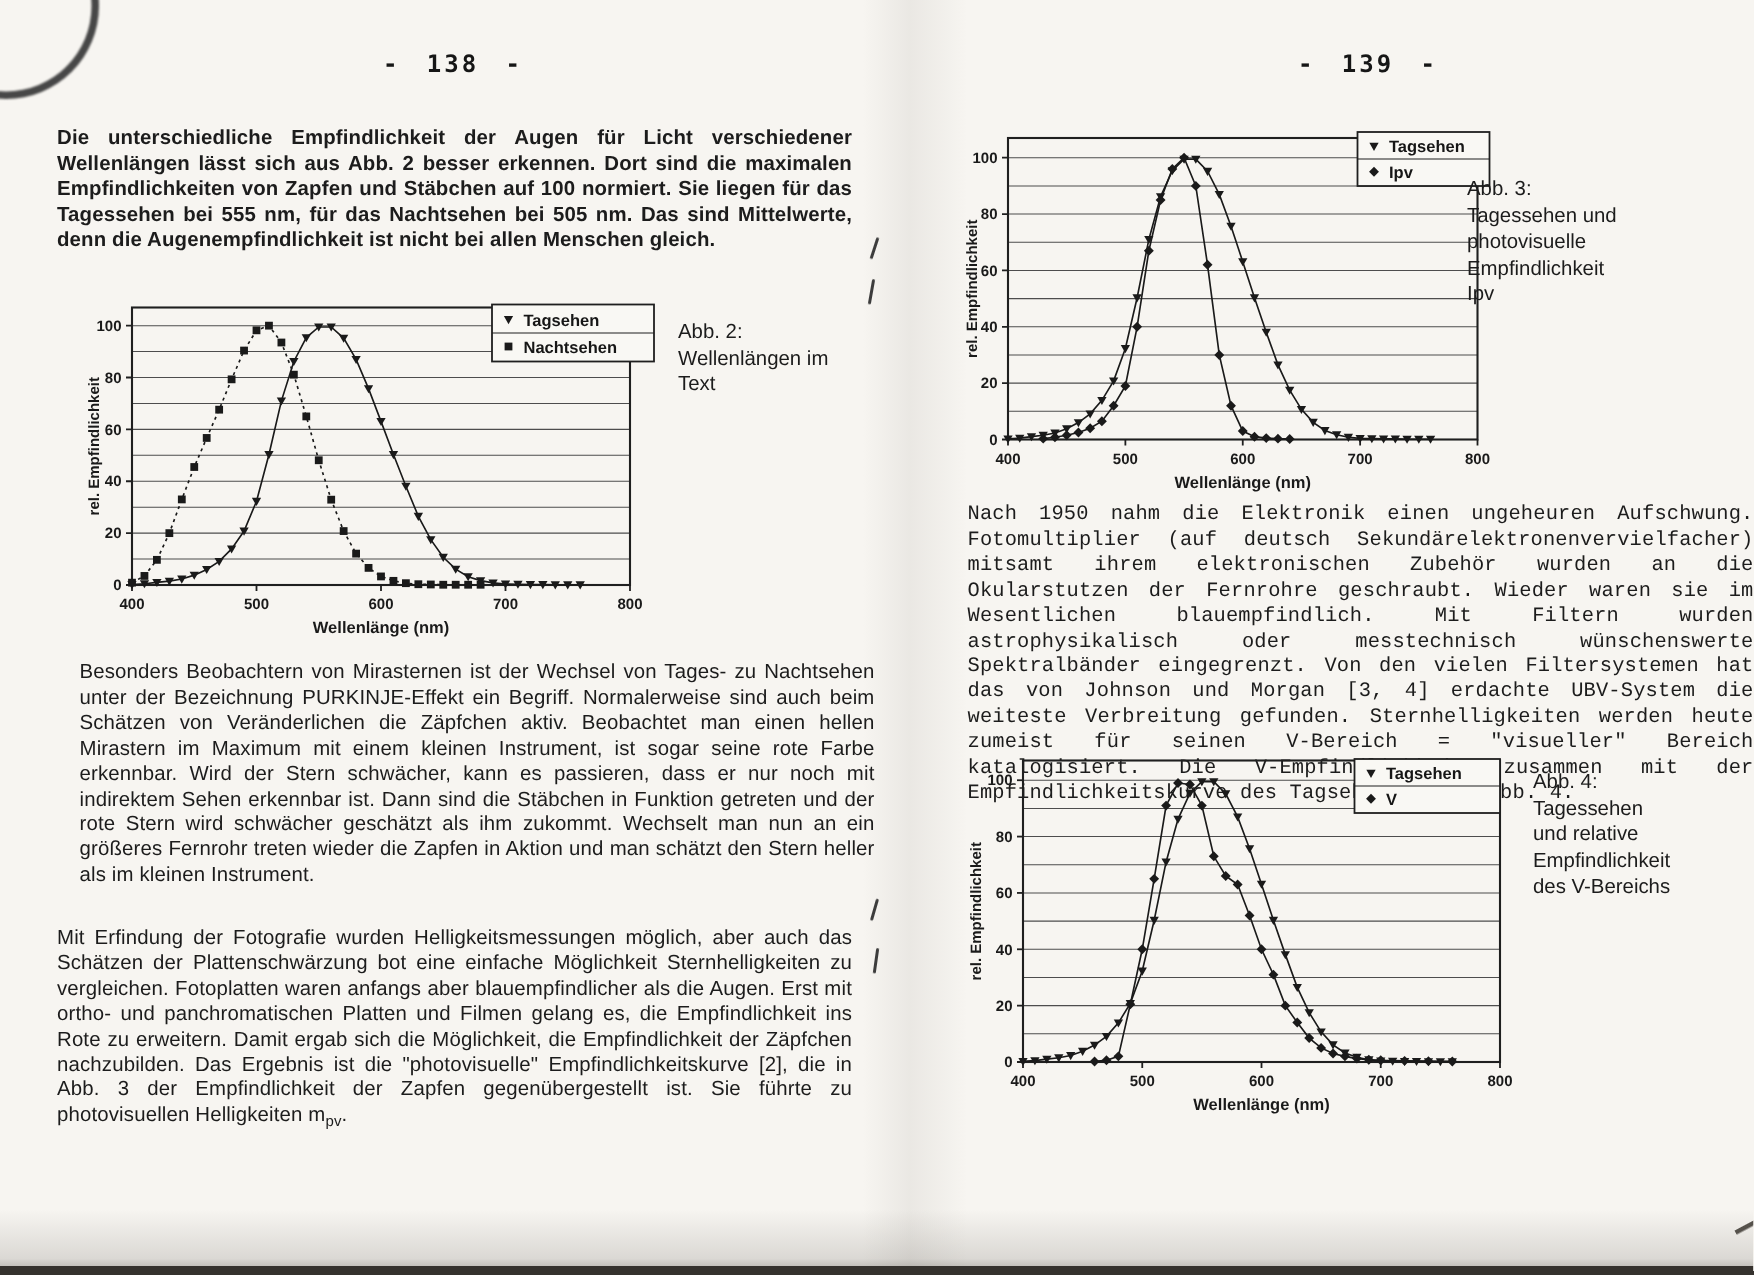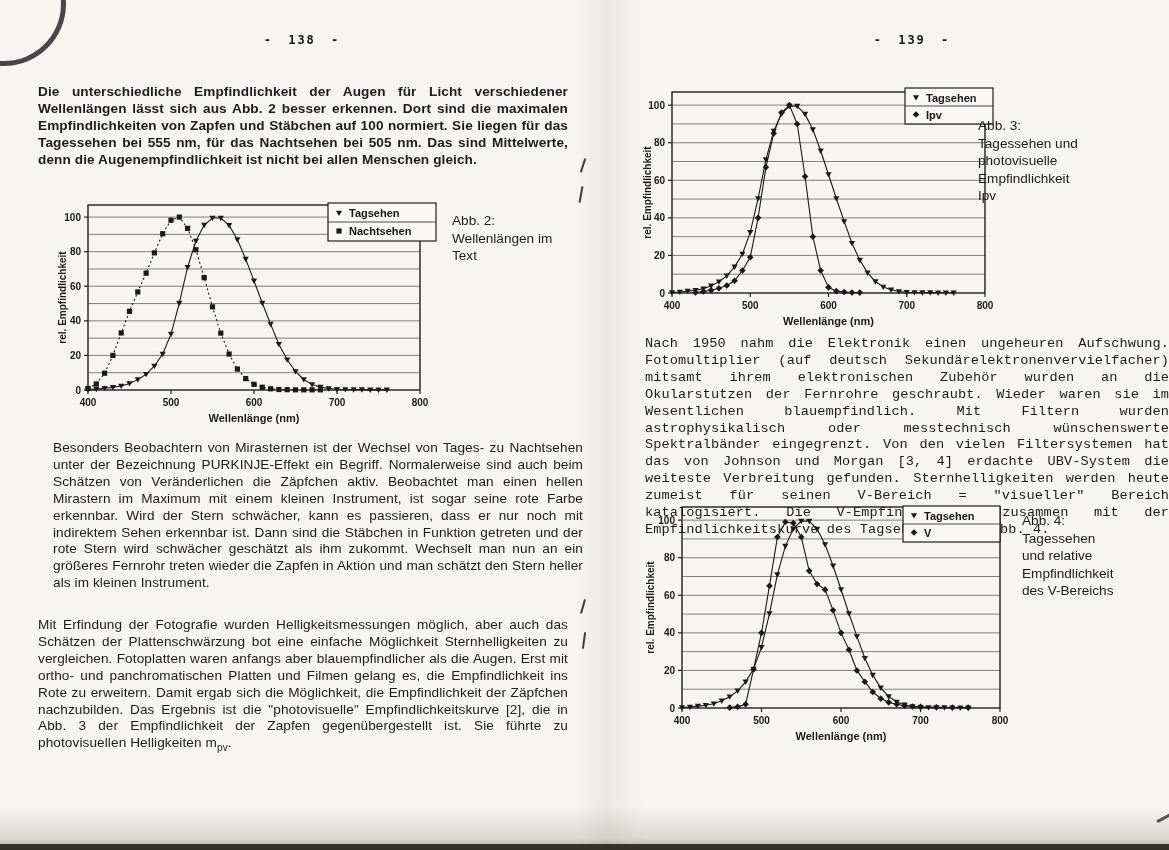--- a/index.html
+++ b/index.html
@@ -1,18 +1,18 @@
 <!DOCTYPE html>
 <html><head>
 <meta charset="utf-8">
 <style>
   html,body{margin:0;padding:0;background:#f7f5f1;}
   .canvas{position:relative;width:1169px;height:850px;background:#f7f5f1;overflow:hidden;
           font-family:"Liberation Sans",sans-serif;color:#1c1c1c;}
-  .page-num{position:absolute;font-family:"DejaVu Sans Mono",monospace;font-size:12px;font-weight:700;
+  .page-num{position:absolute;font-family:"DejaVu Sans Mono",monospace;font-size:16px;font-weight:700;
             letter-spacing:2px;word-spacing:6px;text-align:center;color:#161616;}
   .page-num-left{left:38px;top:33px;width:528px;}
   .page-num-right{left:732px;top:33px;width:360px;}
   .body-text{position:absolute;font-size:13.6px;line-height:16.9px;text-align:justify;margin:0;
              letter-spacing:0.1px;}
   .p1{left:38px;top:84px;width:530px;font-weight:bold;}
   .p2{left:38px;top:440px;width:530px;margin-left:15px;}
   .p3{left:38px;top:617px;width:530px;}
   .pr1{left:645px;top:336px;width:524px;font-family:Liberation Mono, monospace;}
   sub{font-size:10px;}

